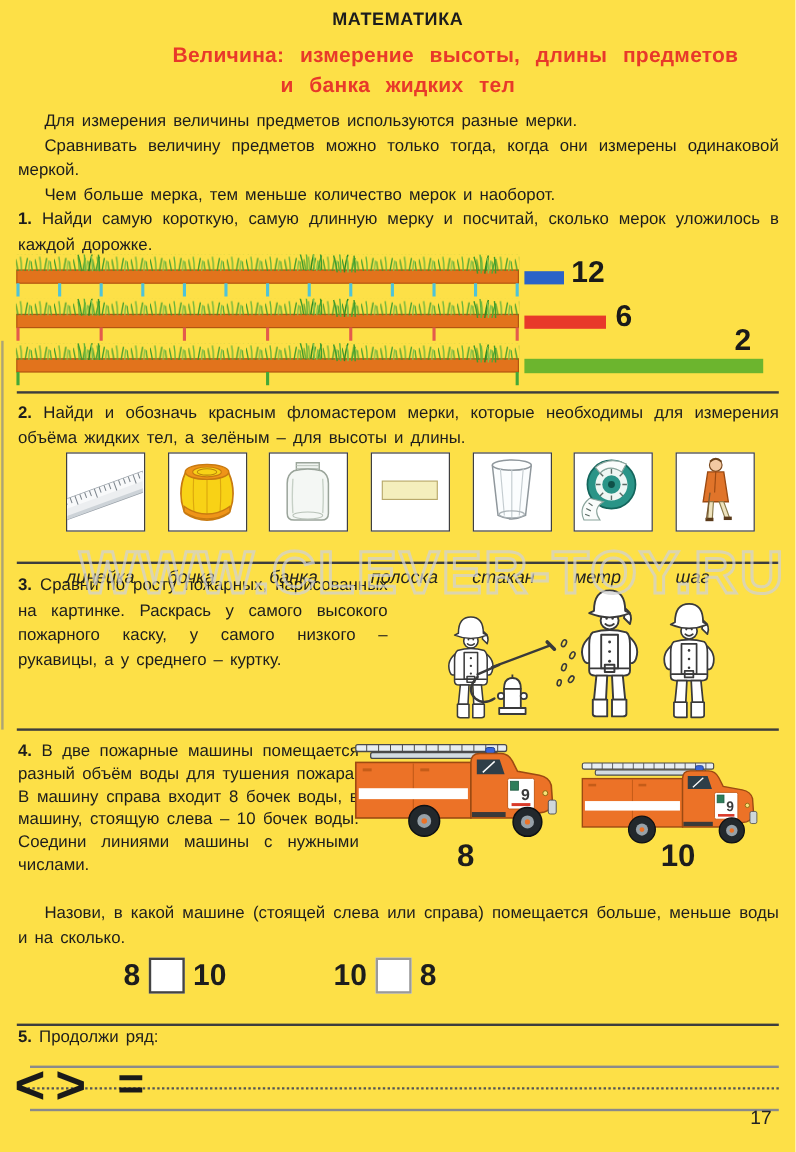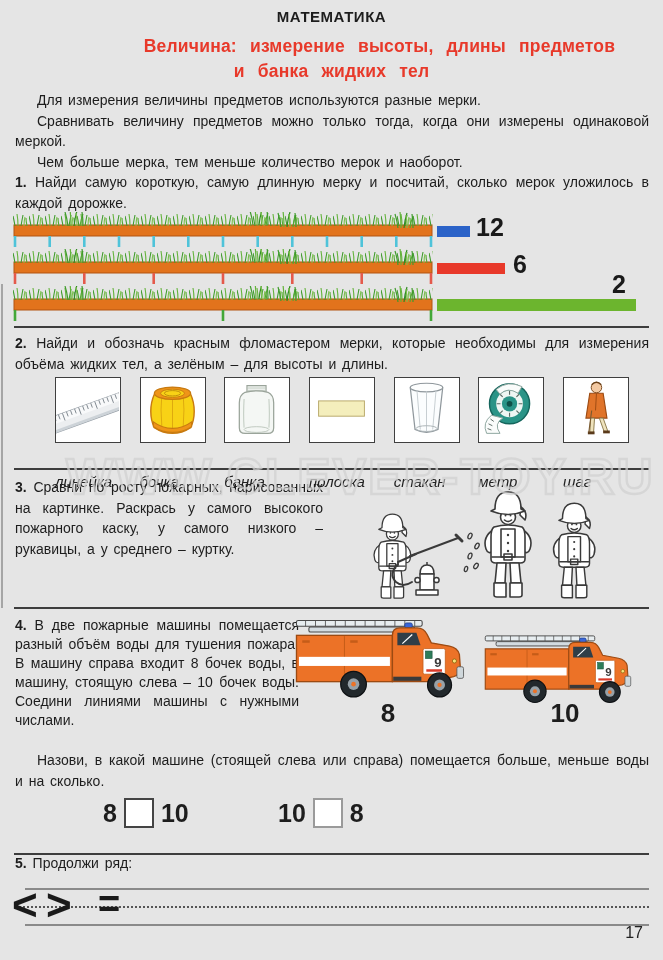--- a/index.html
+++ b/index.html
@@ -1,17 +1,17 @@
 <!DOCTYPE html>
 <html><head>
 <meta charset="utf-8">
 <style>
   html,body{margin:0;padding:0;background:#ffffff;}
   .page{
-    position:relative;width:663px;height:960px;background:#e5e5e5;overflow:hidden;
+    position:relative;width:663px;height:960px;background:#fde047;overflow:hidden;
     font-family:"Liberation Sans","DejaVu Sans",sans-serif;color:#1d1d1d;
   }
   .abs{position:absolute;}
   .just{text-align:justify;font-size:14px;line-height:20.5px;word-spacing:2px;}
   .indent{text-indent:22px;}
   .center{text-align:center;}
   .title{font-size:15px;font-weight:bold;letter-spacing:0.5px;}
   .red-head{font-size:17.5px;font-weight:bold;color:#e8392a;word-spacing:8px;letter-spacing:0.2px;}
   .sep{position:absolute;left:14px;width:635px;height:0;border-top:2px solid #3d3d3d;}
   .legend-bar{position:absolute;height:11px;}

